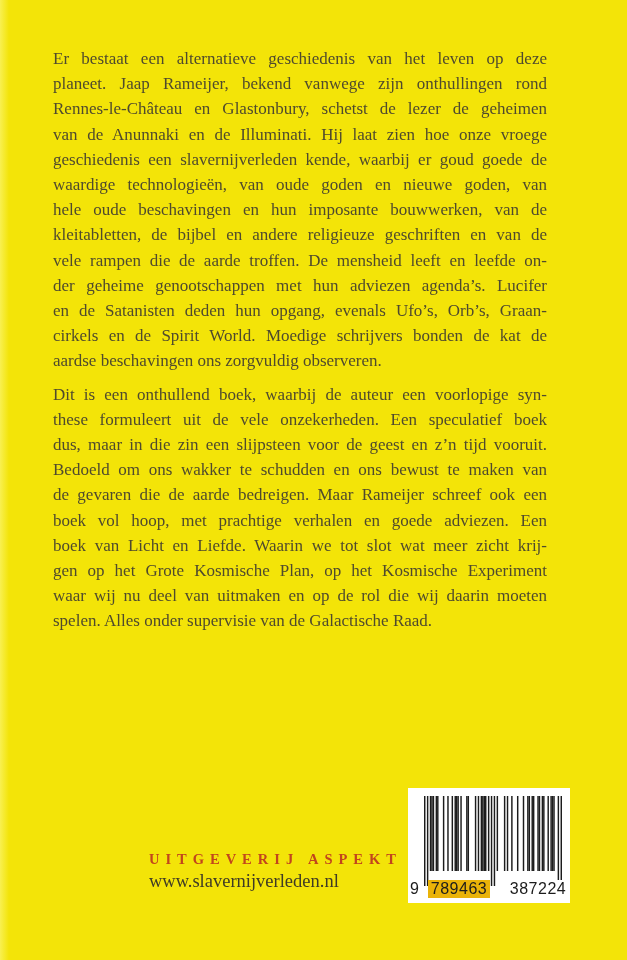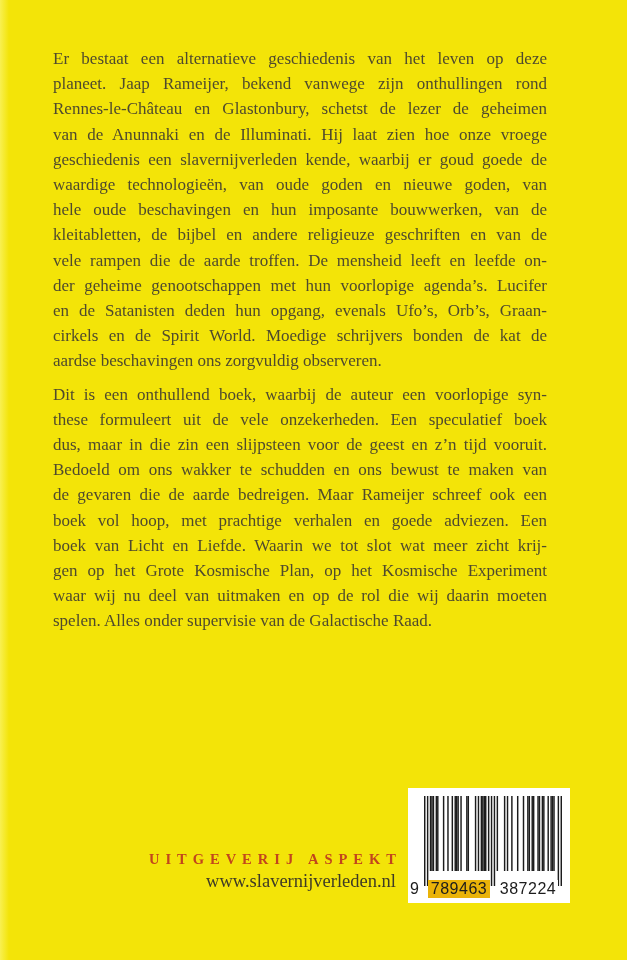--- a/index.html
+++ b/index.html
@@ -26,21 +26,21 @@
   .para { margin: 0 0 8px 0; }
   .line {
     line-height: 25.2px;
     text-align: justify;
     text-align-last: justify;
     white-space: normal;
   }
   .line.line-last { text-align-last: left; }
   .publisher {
     position: absolute; top: 851px; right: 231px;
-    text-align: right;
+    text-align: left;
   }
   .pub-name {
     font-size: 14.5px;
     letter-spacing: 6px;
     margin-right: -6px;
     font-weight: bold;
     color: var(--publisher-red, #c2451c);
     white-space: nowrap;
   }
   .pub-site {
@@ -61,40 +61,40 @@
   }
   .bc-digits {
     position: absolute; left: 0; bottom: 2px; width: 100%; height: 21px;
     font-family: "Liberation Sans", "DejaVu Sans", sans-serif;
     font-size: 16px;
     color: #1c1c1c;
   }
   .bc-digits span { position: absolute; top: 0; }
   .bc-first { left: 2px; }
   .bc-g1 { left: 20px; width: 62px; background: #eab308; text-align: center; letter-spacing: 0.5px; }
-  .bc-g2 { left: 90px; width: 60px; background: #ffffff; text-align: center; letter-spacing: 0.5px; }
+  .bc-g2 { left: 100px; width: 60px; background: #ffffff; text-align: center; letter-spacing: 0.5px; }
 </style>
 </head>
 <body>
 
 <div class="cover">
   <div class="edge-highlight"></div>
 
   <div class="blurb">
     <div class="para">
         <div class="line">Er bestaat een alternatieve geschiedenis van het leven op deze</div>
         <div class="line">planeet. Jaap Rameijer, bekend vanwege zijn onthullingen rond</div>
         <div class="line">Rennes-le-Château en Glastonbury, schetst de lezer de geheimen</div>
         <div class="line">van de Anunnaki en de Illuminati. Hij laat zien hoe onze vroege</div>
         <div class="line">geschiedenis een slavernijverleden kende, waarbij er goud goede de</div>
         <div class="line">waardige technologieën, van oude goden en nieuwe goden, van</div>
         <div class="line">hele oude beschavingen en hun imposante bouwwerken, van de</div>
         <div class="line">kleitabletten, de bijbel en andere religieuze geschriften en van de</div>
         <div class="line">vele rampen die de aarde troffen. De mensheid leeft en leefde on-</div>
-        <div class="line">der geheime genootschappen met hun voorlopige agenda’s. Lucifer</div>
+        <div class="line">der geheime genootschappen met hun adviezen agenda’s. Lucifer</div>
         <div class="line">en de Satanisten deden hun opgang, evenals Ufo’s, Orb’s, Graan-</div>
         <div class="line">cirkels en de Spirit World. Moedige schrijvers bonden de kat de</div>
         <div class="line line-last">aardse beschavingen ons zorgvuldig observeren.</div>
       </div>
     <div class="para">
         <div class="line">Dit is een onthullend boek, waarbij de auteur een voorlopige syn-</div>
         <div class="line">these formuleert uit de vele onzekerheden. Een speculatief boek</div>
         <div class="line">dus, maar in die zin een slijpsteen voor de geest en z’n tijd vooruit.</div>
         <div class="line">Bedoeld om ons wakker te schudden en ons bewust te maken van</div>
         <div class="line">de gevaren die de aarde bedreigen. Maar Rameijer schreef ook een</div>

